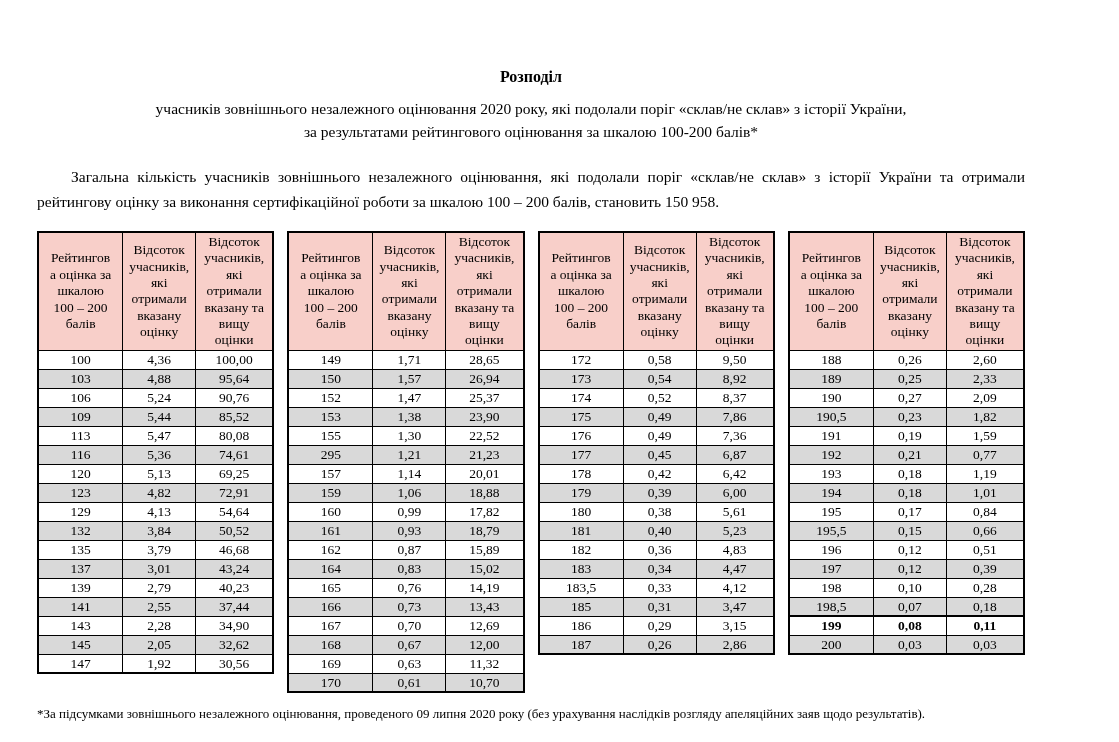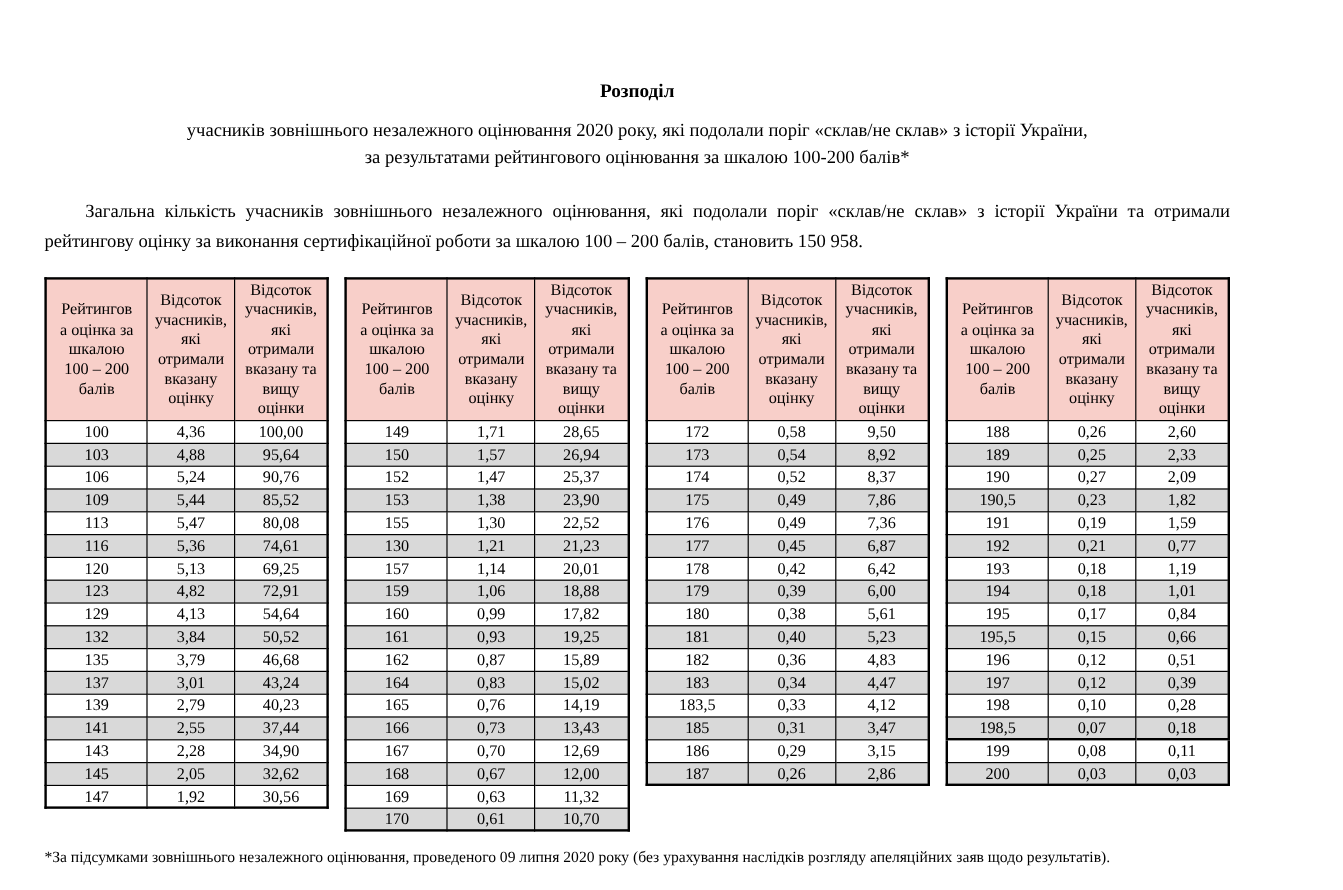--- a/index.html
+++ b/index.html
@@ -62,21 +62,21 @@
   table.tbl col.c2 { width: 31%; }
   table.tbl col.c3 { width: 33%; }
   table.tbl td {
     font-size: 13.5px;
     height: 19px;
     padding: 0 2px;
     background: #ffffff;
   }
   table.tbl tbody tr:nth-child(even) td { background: #d9d9d9; }
   
-  table.tbl[data-table-pos="4"] tbody tr:nth-child(15) td { border-top: 2px solid #000; }
+  table.tbl[data-table-pos="4"] tbody tr:nth-child(15) td { border-top: 2px solid #000; font-weight: bold; }
   .footnote {
     margin-top: 13px;
     font-size: 13px;
   }
 </style>
 </head>
 <body>
 
 <div class="page">
 
@@ -253,21 +253,21 @@
             <td>153</td>
             <td>1,38</td>
             <td>23,90</td>
           </tr>
           <tr>
             <td>155</td>
             <td>1,30</td>
             <td>22,52</td>
           </tr>
           <tr>
-            <td>130</td>
+            <td>295</td>
             <td>1,21</td>
             <td>21,23</td>
           </tr>
           <tr>
             <td>157</td>
             <td>1,14</td>
             <td>20,01</td>
           </tr>
           <tr>
             <td>159</td>
@@ -275,21 +275,21 @@
             <td>18,88</td>
           </tr>
           <tr>
             <td>160</td>
             <td>0,99</td>
             <td>17,82</td>
           </tr>
           <tr>
             <td>161</td>
             <td>0,93</td>
-            <td>19,25</td>
+            <td>18,79</td>
           </tr>
           <tr>
             <td>162</td>
             <td>0,87</td>
             <td>15,89</td>
           </tr>
           <tr>
             <td>164</td>
             <td>0,83</td>
             <td>15,02</td>

